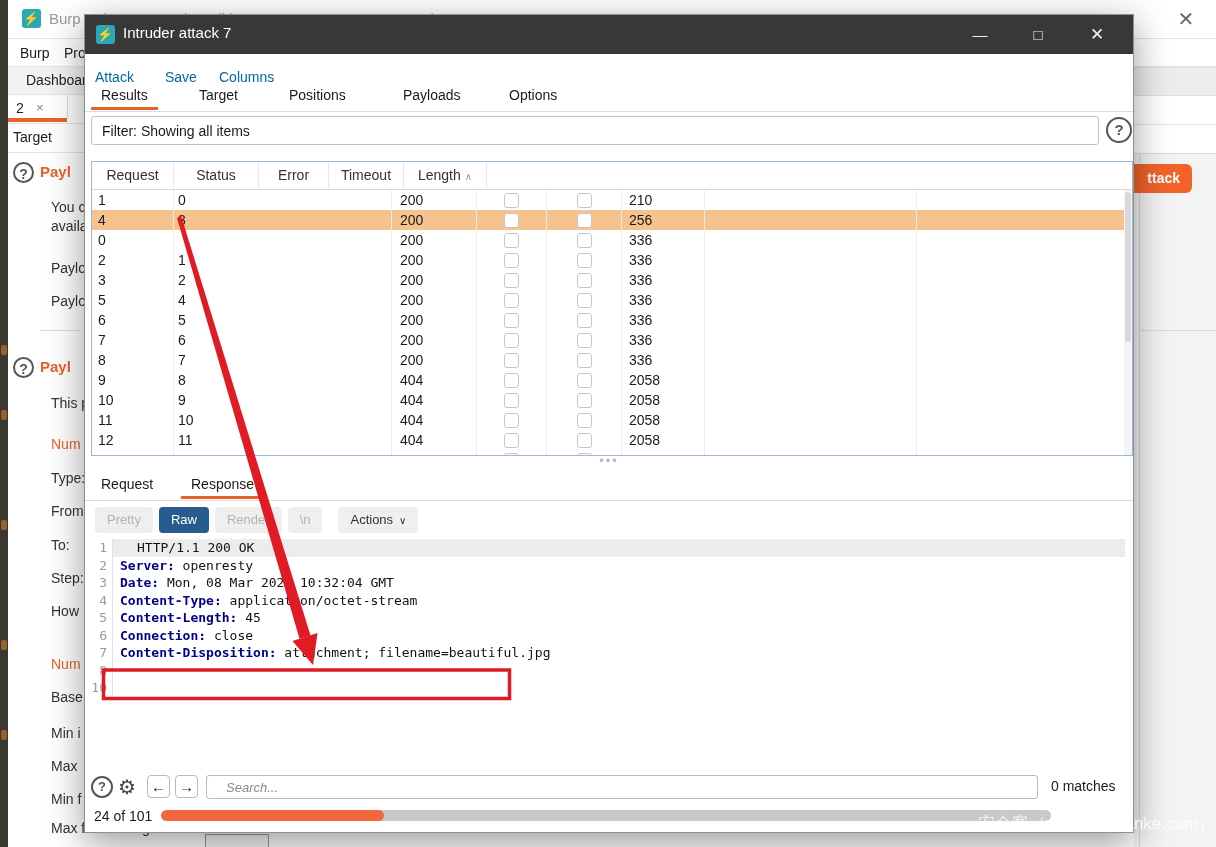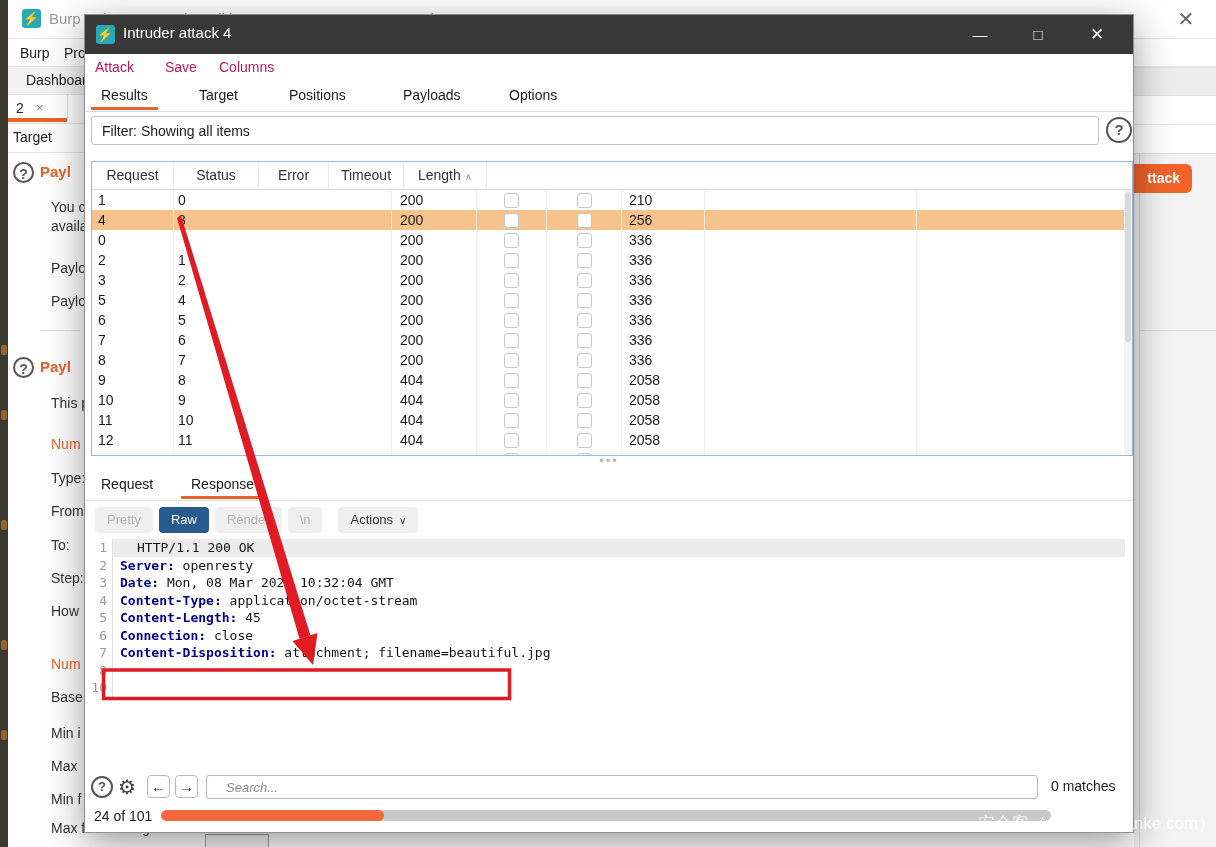--- a/index.html
+++ b/index.html
@@ -42,21 +42,21 @@
   #bg-bottom-btn{position:absolute;left:205px;top:834px;width:62px;height:12px;background:#f7f7f7;border:1px solid #9a9a9a;z-index:2;}
   
   #dlg{position:absolute;left:84px;top:14px;width:1050px;height:819px;background:#fff;z-index:10;
     box-shadow:0 10px 35px rgba(0,0,0,.4);border:1px solid #8f8f8f;box-sizing:border-box;}
   #dlg-titlebar{position:absolute;left:0;top:0;width:100%;height:39px;background:#383838;}
   #dlg-icon{position:absolute;left:11px;top:10px;width:19px;height:19px;background:#29a9b5;border-radius:3px;color:#fff;font-size:13px;text-align:center;line-height:19px;}
   #dlg-title{position:absolute;left:38px;top:9px;color:#fff;font-size:15px;}
   .winctl{position:absolute;top:7px;width:34px;height:25px;color:#eee;font-size:15px;text-align:center;line-height:25px;}
   #btn-min{left:878px;} #btn-max{left:936px;} #btn-close{left:995px;font-size:17px;}
   #dlg-menubar{position:absolute;left:0;top:39px;width:100%;height:28px;background:#fff;}
-  .dmenu{position:absolute;top:5px;font-size:14px;color:#be185d;}
+  .dmenu{position:absolute;top:15px;font-size:14px;color:#0369a1;}
   #dlg-tabbar{position:absolute;left:0;top:67px;width:100%;height:29px;background:#fff;border-bottom:1px solid #dcdcdc;}
   .dtab{position:absolute;top:5px;font-size:14px;color:#1a1a1a;white-space:nowrap;}
   .dtab .under{position:absolute;left:-10px;right:-10px;top:20px;height:3px;background:#e8632c;display:none;}
   .dtab.active .under{display:block;}
   #filter-box{position:absolute;left:6px;top:101px;width:1008px;height:29px;border:1px solid #c3c3c3;border-radius:3px;
     font-size:14px;color:#1a1a1a;line-height:29px;padding-left:10px;box-sizing:border-box;background:#fff;}
   #filter-help{left:1021px;top:102px;width:26px;height:26px;line-height:22px;font-size:15px;border-radius:50%;}
   
   #results-panel{position:absolute;left:6px;top:146px;width:1042px;height:295px;border:1px solid #9ab8d8;box-sizing:border-box;background:#fff;overflow:hidden;}
   #thead{display:flex;height:27px;border-bottom:1px solid #d8d8d8;}
@@ -170,21 +170,21 @@
       <div class="bg-item label" style="top: 758px;">Max</div>
       <div class="bg-item label" style="top: 791px;">Min f</div>
       <div class="bg-item label" style="top: 820px;">Max fraction digits:</div>
     </div>
   <div id="bg-bottom-btn"></div>
 </div>
 
 <div id="dlg">
   <div id="dlg-titlebar">
     <span id="dlg-icon">⚡</span>
-    <span id="dlg-title">Intruder attack 4</span>
+    <span id="dlg-title">Intruder attack 7</span>
     <span class="winctl" id="btn-min">—</span>
     <span class="winctl" id="btn-max">□</span>
     <span class="winctl" id="btn-close">✕</span>
   </div>
   <div id="dlg-menubar">
       <span class="dmenu" style="left: 10px;">Attack</span>
       <span class="dmenu" style="left: 80px;">Save</span>
       <span class="dmenu" style="left: 134px;">Columns</span>
     </div>
   <div id="dlg-tabbar">

